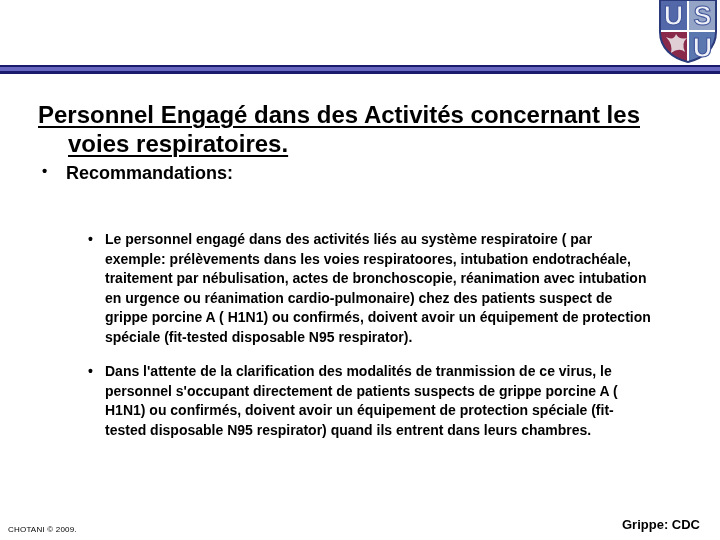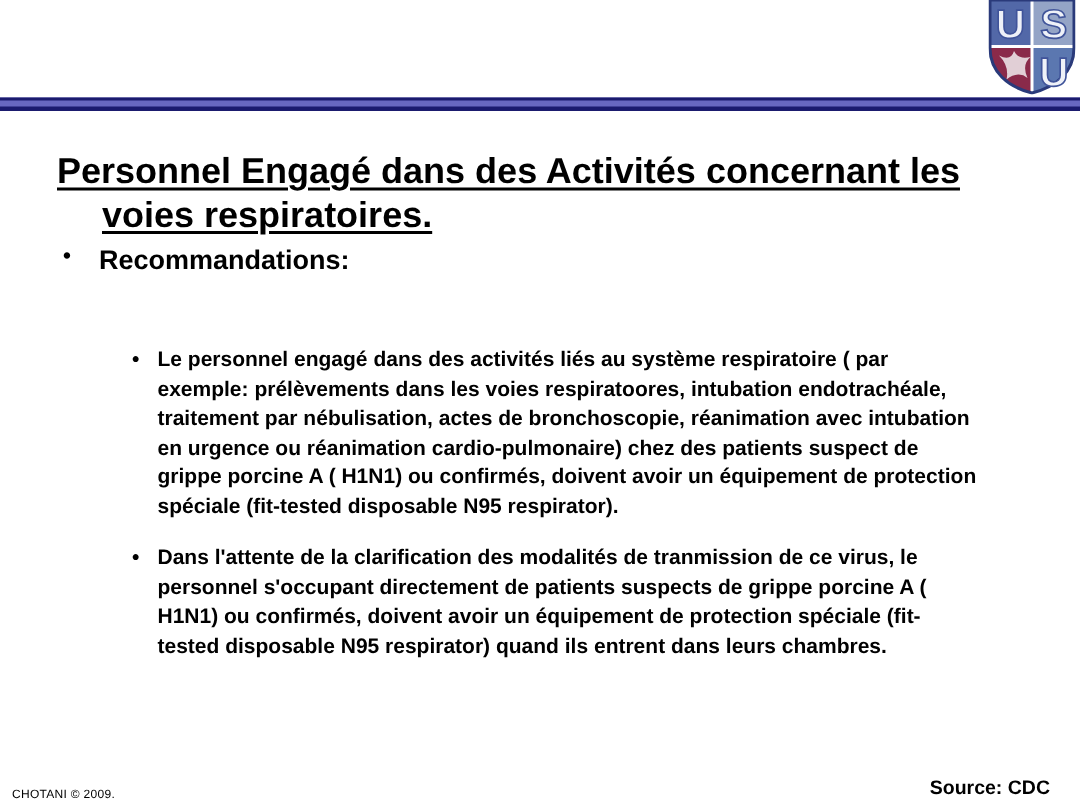--- a/index.html
+++ b/index.html
@@ -169,15 +169,15 @@
   <h2 class="heading">Personnel Engagé dans des Activités concernant les voies respiratoires.</h2>
 
   <div class="reco">Recommandations:</div>
 
   <ul class="bullets">
     <li>Le personnel engagé dans des activités liés au système respiratoire ( par exemple: prélèvements  dans les voies respiratoores, intubation endotrachéale, traitement par nébulisation, actes de bronchoscopie, réanimation avec intubation en urgence ou réanimation cardio-pulmonaire) chez des patients suspect de grippe porcine A ( H1N1) ou confirmés, doivent avoir un équipement  de protection spéciale (fit-tested disposable N95 respirator).</li>
     <li>Dans l'attente de la clarification des modalités de tranmission de ce virus, le personnel s'occupant directement de patients suspects de grippe porcine A ( H1N1) ou confirmés, doivent avoir un équipement  de protection spéciale (fit-tested disposable N95 respirator) quand ils entrent dans leurs chambres.</li>
   </ul>
 
   <div class="footer-credit">CHOTANI © 2009.</div>
-  <div class="footer-source">Source: CDC</div>
+  <div class="footer-source">Grippe: CDC</div>
 
 </div>
 
 </body></html>

